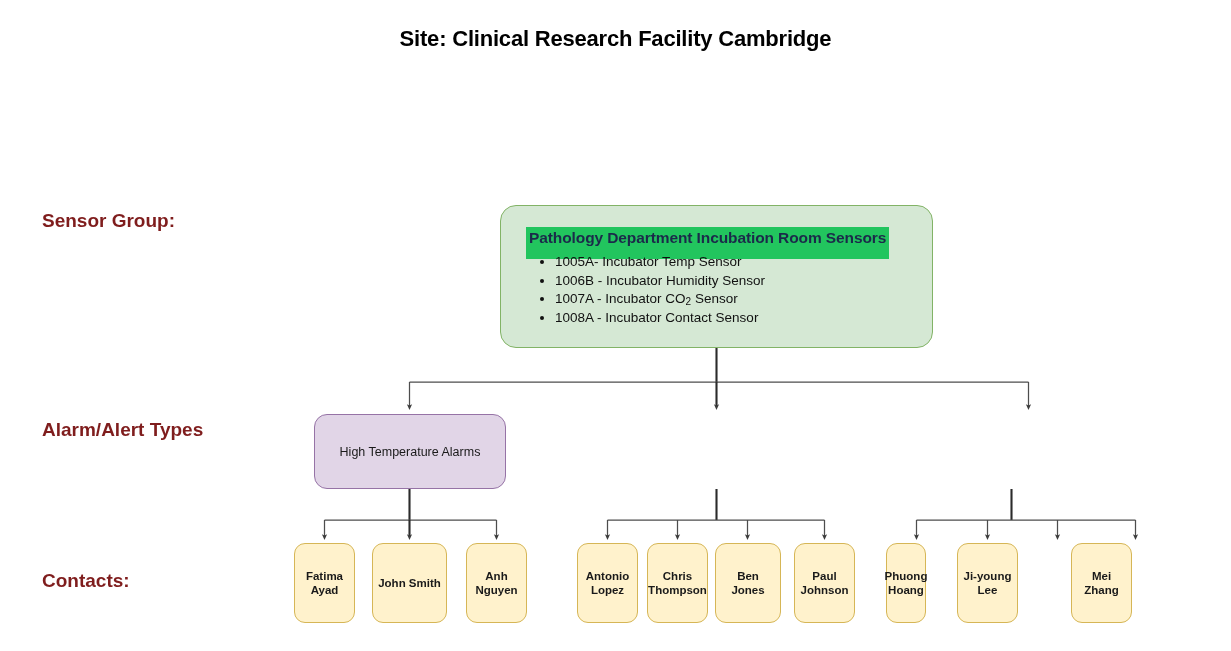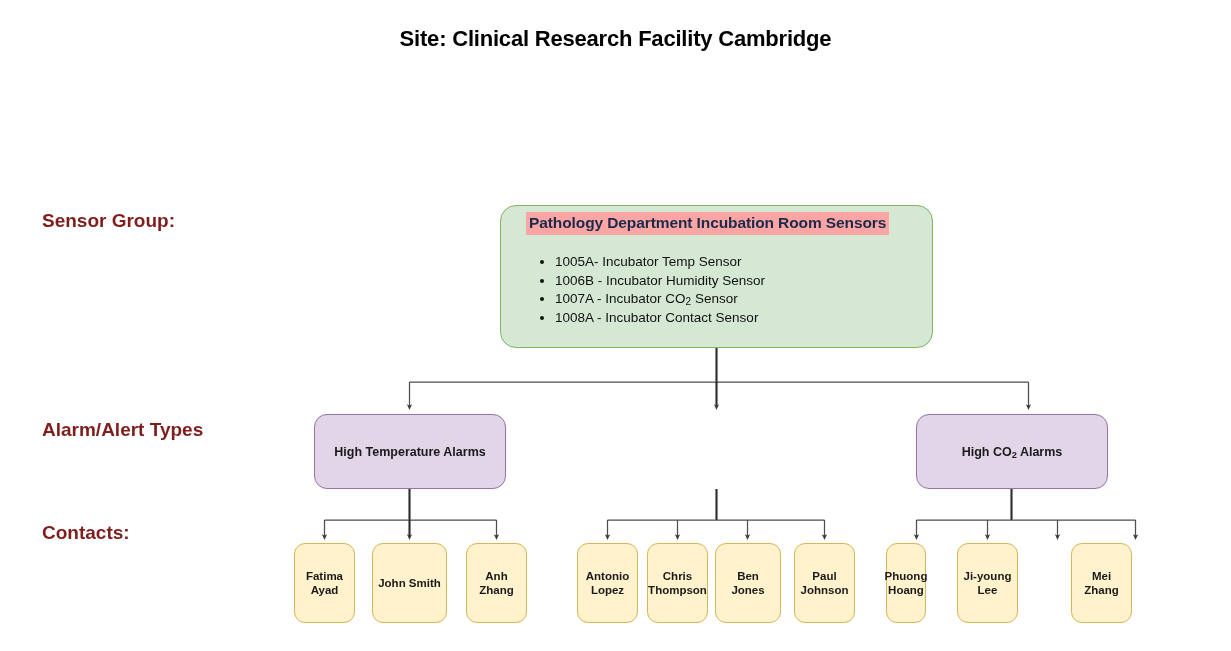--- a/index.html
+++ b/index.html
@@ -38,21 +38,21 @@
   
   .row-label {
     position: absolute;
     font-size: 19px;
     font-weight: bold;
     color: #7f1d1d;
     white-space: nowrap;
   }
   #label-sensor-group  { left: 42px; top: 210px; }
   #label-alarm-types   { left: 42px; top: 419px; }
-  #label-contacts      { left: 42px; top: 522px; }
+  #label-contacts      { left: 42px; top: 570px; }
 
   
   #connectors {
     position: absolute;
     left: 0;
     top: 0;
     width: 1231px;
     height: 651px;
     pointer-events: none;
   }
@@ -70,26 +70,26 @@
     top: 205px;
     width: 433px;
     height: 143px;
     background: #d5e8d4;
     border: 1.2px solid #82b366;
     border-radius: 16px;
   }
   #sensor-group-heading {
     position: absolute;
     left: 25px;
-    top: 6px;
-    background: #fca5a5;
+    top: 21px;
+    background: #22c55e;
     color: #1b2a4a;
     font-size: 15.5px;
     font-weight: bold;
-    padding: 2px 3px 3px 3px;
+    padding: 2px 3px 12px 3px;
     white-space: nowrap;
     letter-spacing: -0.1px;
   }
   #sensor-list {
     position: absolute;
     left: 32px;
     top: 47px;
     margin: 0;
     padding: 0 0 0 22px;
     list-style: disc;
@@ -109,21 +109,21 @@
     height: 75px;
     background: #e1d5e7;
     border: 1.2px solid #9673a6;
     border-radius: 13px;
     display: flex;
     align-items: center;
     justify-content: center;
   }
   .alarm-box .node-text {
     font-size: 12.5px;
-    font-weight: bold;
+    font-weight: normal;
     color: #1a1a1a;
     text-align: center;
     white-space: nowrap;
   }
   #alarm-box-0 { left: 314px; width: 192px; }
   #alarm-box-1 { left: 621px; width: 192px; }
   #alarm-box-2 { left: 916px; width: 192px; }
 
   
   .contact-box {
@@ -204,32 +204,29 @@
       <li>1005A- Incubator Temp Sensor</li>
       <li>1006B - Incubator Humidity Sensor</li>
       <li>1007A - Incubator CO<sub>2</sub> Sensor</li>
       <li>1008A - Incubator Contact Sensor</li>
     </ul>
   </div>
 
   <div class="node alarm-box" id="alarm-box-0">
     <span class="node-text">High Temperature Alarms</span>
   </div>
-  <div class="node alarm-box" id="alarm-box-2">
-    <span class="node-text">High CO<sub>2</sub> Alarms</span>
-  </div>
 
   <div class="node contact-box" style="left:294px;width:61px;">
     <span class="node-text">Fatima Ayad</span>
   </div>
   <div class="node contact-box" style="left:372px;width:75px;">
     <span class="node-text">John Smith</span>
   </div>
   <div class="node contact-box" style="left:466px;width:61px;">
-    <span class="node-text">Anh Zhang</span>
+    <span class="node-text">Anh Nguyen</span>
   </div>
 
   <div class="node contact-box" style="left:577px;width:61px;">
     <span class="node-text">Antonio Lopez</span>
   </div>
   <div class="node contact-box" style="left:647px;width:61px;">
     <span class="node-text">Chris Thompson</span>
   </div>
   <div class="node contact-box" style="left:715px;width:66px;">
     <span class="node-text">Ben Jones</span>

